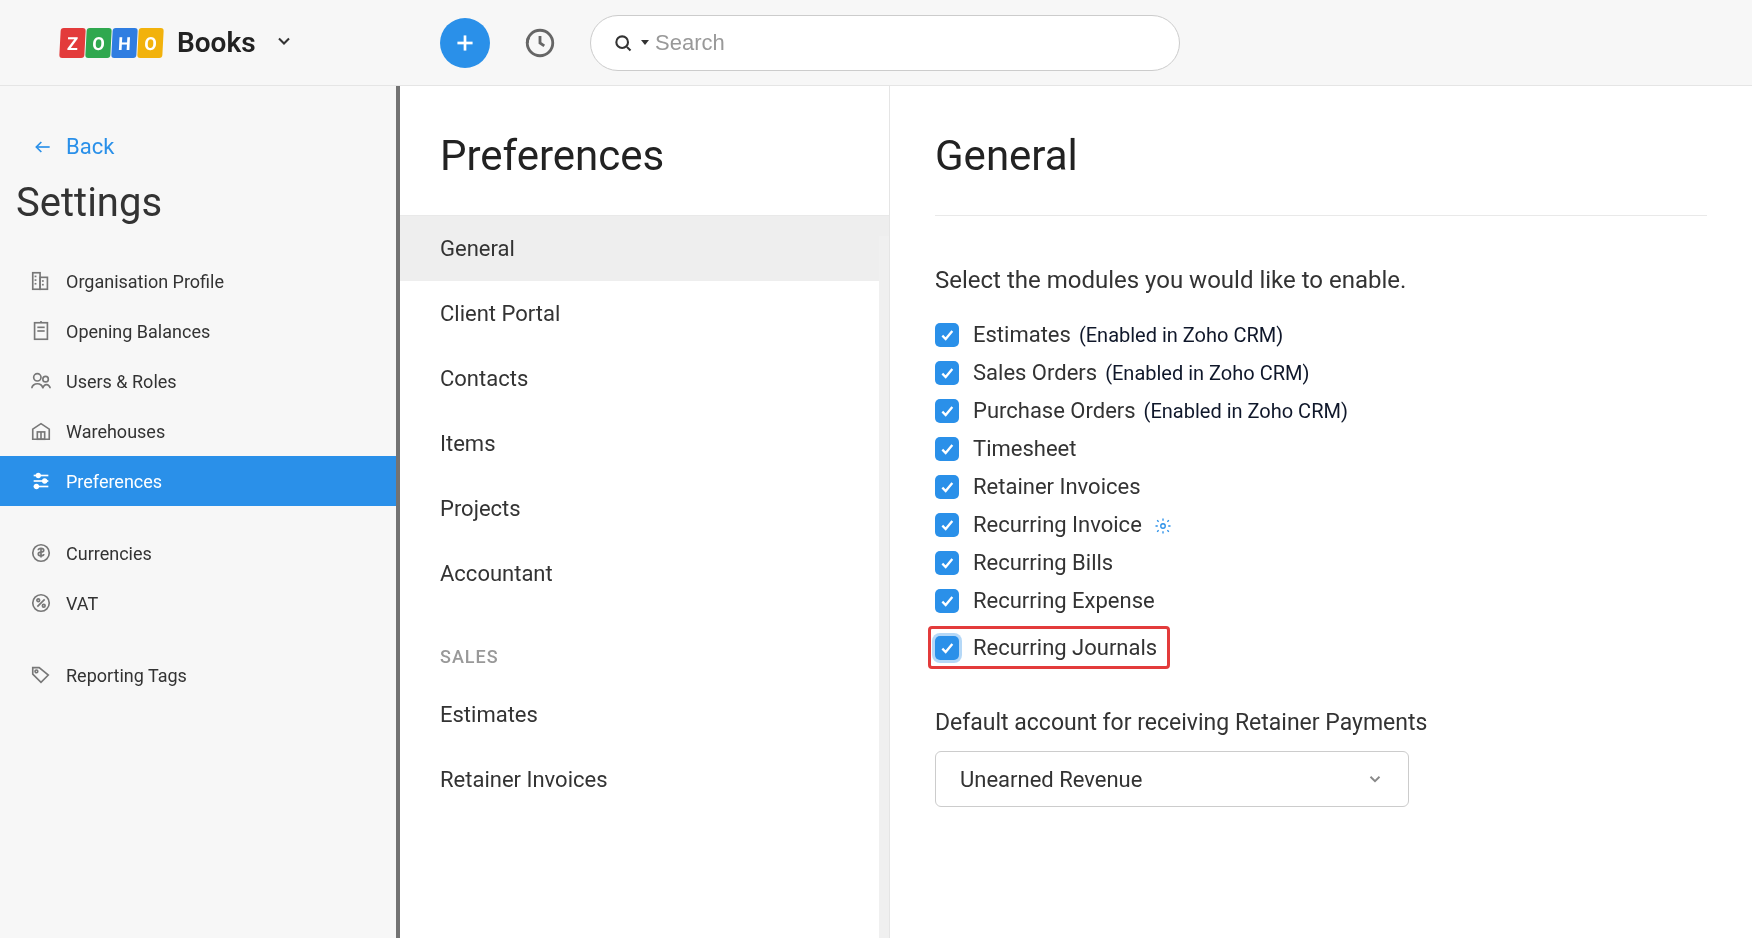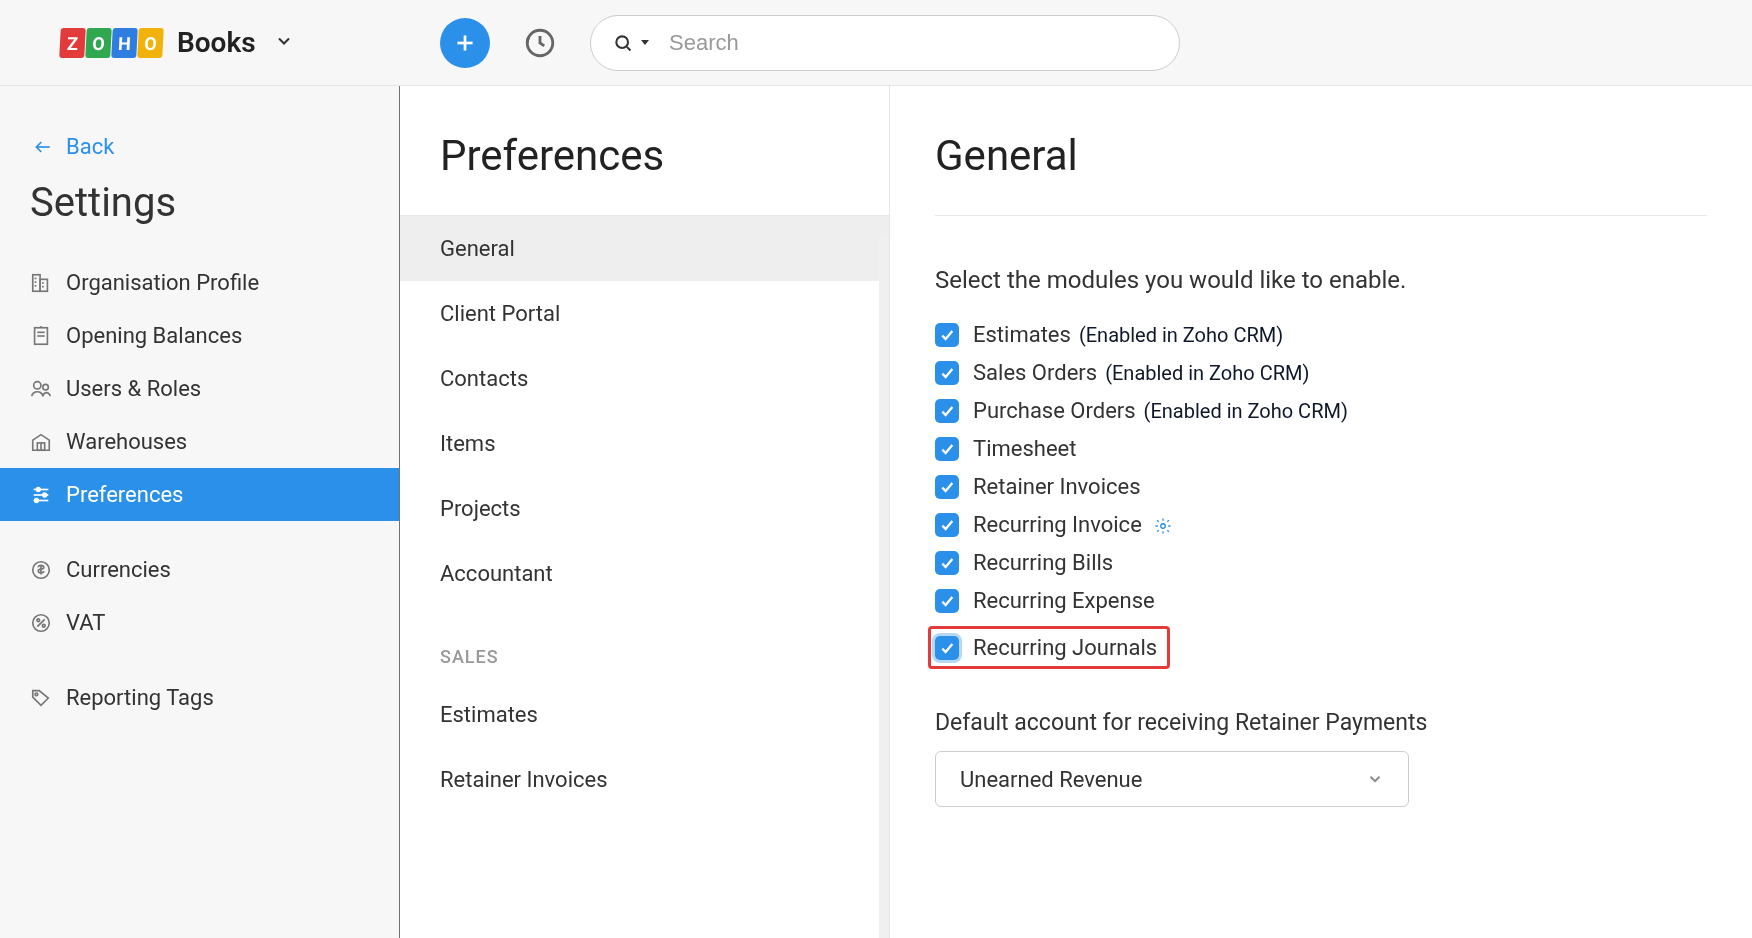--- a/index.html
+++ b/index.html
@@ -13,32 +13,32 @@
 .lb1 { background:#e33b3b; } .lb2 { background:#2fa84f; } .lb3 { background:#2f7de1; } .lb4 { background:#f2b20c; }
 .brand-text { font-size:28px; font-weight:600; color:#222; margin-left:6px; }
 .chevron-brand { margin-left:18px; color:#333; }
 
 .header-actions { display:flex; align-items:center; gap:28px; padding-left:40px; flex:1; }
 .plus-button { width:50px; height:50px; border-radius:50%; background:#2a90e9; display:flex; align-items:center; justify-content:center; color:#fff; cursor:pointer; }
 .history-button { width:44px; height:44px; display:flex; align-items:center; justify-content:center; color:#666; cursor:pointer; }
 .search-wrap { flex:0 0 590px; height:56px; border:1px solid #ccc; border-radius:28px; background:#fff; display:flex; align-items:center; padding:0 22px; }
 .search-wrap svg.search-icon-svg { color:#333; }
 .search-dropdown-caret { margin-left:6px; color:#333; }
-.search-input { border:none; outline:none; font-size:22px; color:#0f172a; margin-left:18px; flex:1; background:transparent; }
+.search-input { border:none; outline:none; font-size:22px; color:#0f172a; margin-left:4px; flex:1; background:transparent; }
 .search-input::placeholder { color:#999; }
 
 
 .layout { display:flex; height:calc(100% - 86px); }
 
 
-.sidebar { width:400px; background:#f7f7f7; border-right:1px solid #737373; padding-top:48px; position:relative; }
+.sidebar { width:400px; background:#f7f7f7; border-right:4px solid #737373; padding-top:48px; position:relative; }
 .back-link { display:flex; align-items:center; color:#2a90e9; font-size:22px; padding:0 30px 20px 30px; cursor:pointer; }
 .back-link svg { margin-right:10px; }
-.settings-title { font-size:40px; font-weight:400; color:#333; padding:0 30px 30px 30px; }
-.settings-item { display:flex; align-items:center; padding:14px 30px; font-size:22px; color:#333; cursor:pointer; }
+.settings-title { font-size:40px; font-weight:400; color:#333; padding:0 30px 30px 16px; }
+.settings-item { display:flex; align-items:center; padding:14px 30px; font-size:18px; color:#333; cursor:pointer; }
 .settings-item .icon { width:36px; color:#777; display:flex; align-items:center; }
 .settings-item.active { background:#2a90e9; color:#fff; }
 .settings-item.active .icon { color:#fff; }
 .settings-gap { height:22px; }
 
 
 .middle-col { width:490px; background:#fff; border-right:1px solid #e5e5e5; position:relative; }
 .middle-scroll { position:absolute; right:0; top:150px; bottom:0; width:10px; background:#f0f0f0; }
 .middle-title { font-size:42px; font-weight:400; padding:45px 40px 35px 40px; color:#222; border-bottom:1px solid #e9e9e9; }
 .pref-item { padding:20px 40px; font-size:22px; color:#333; cursor:pointer; }

